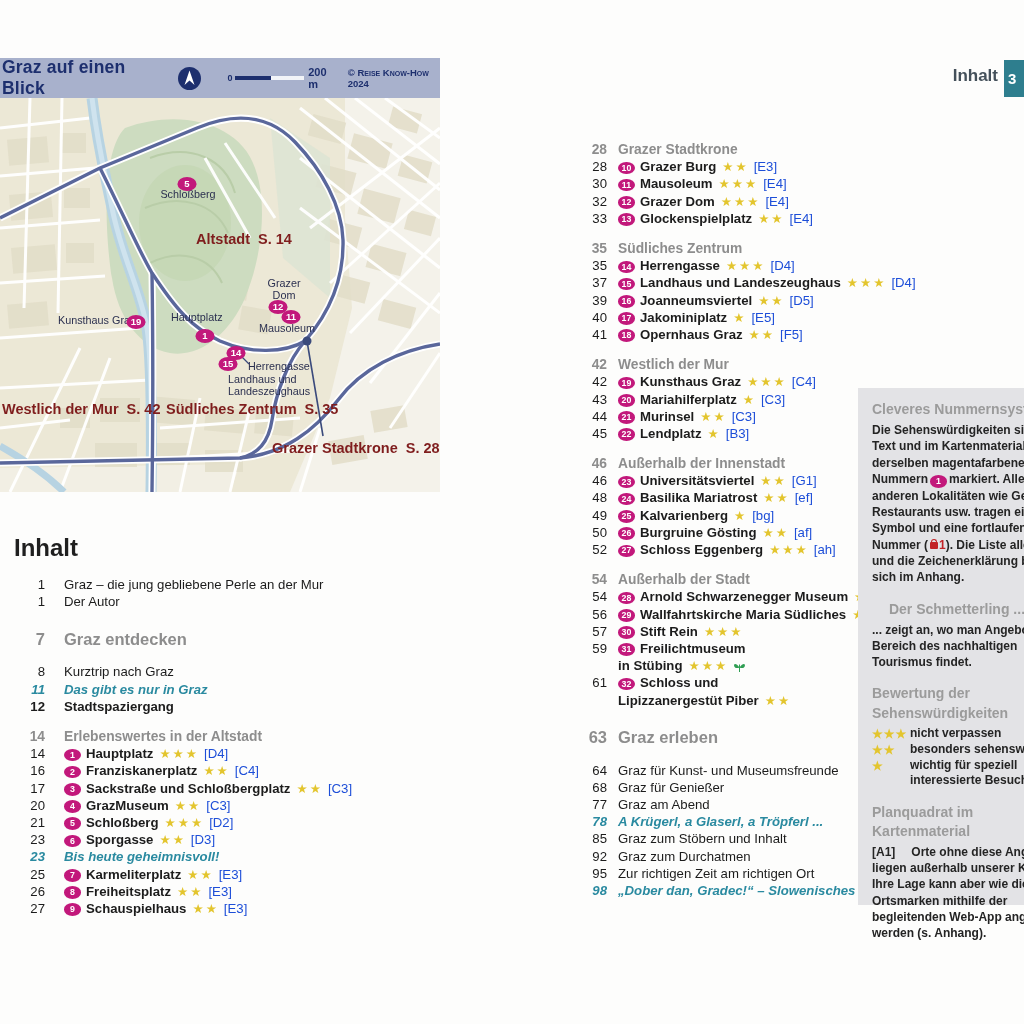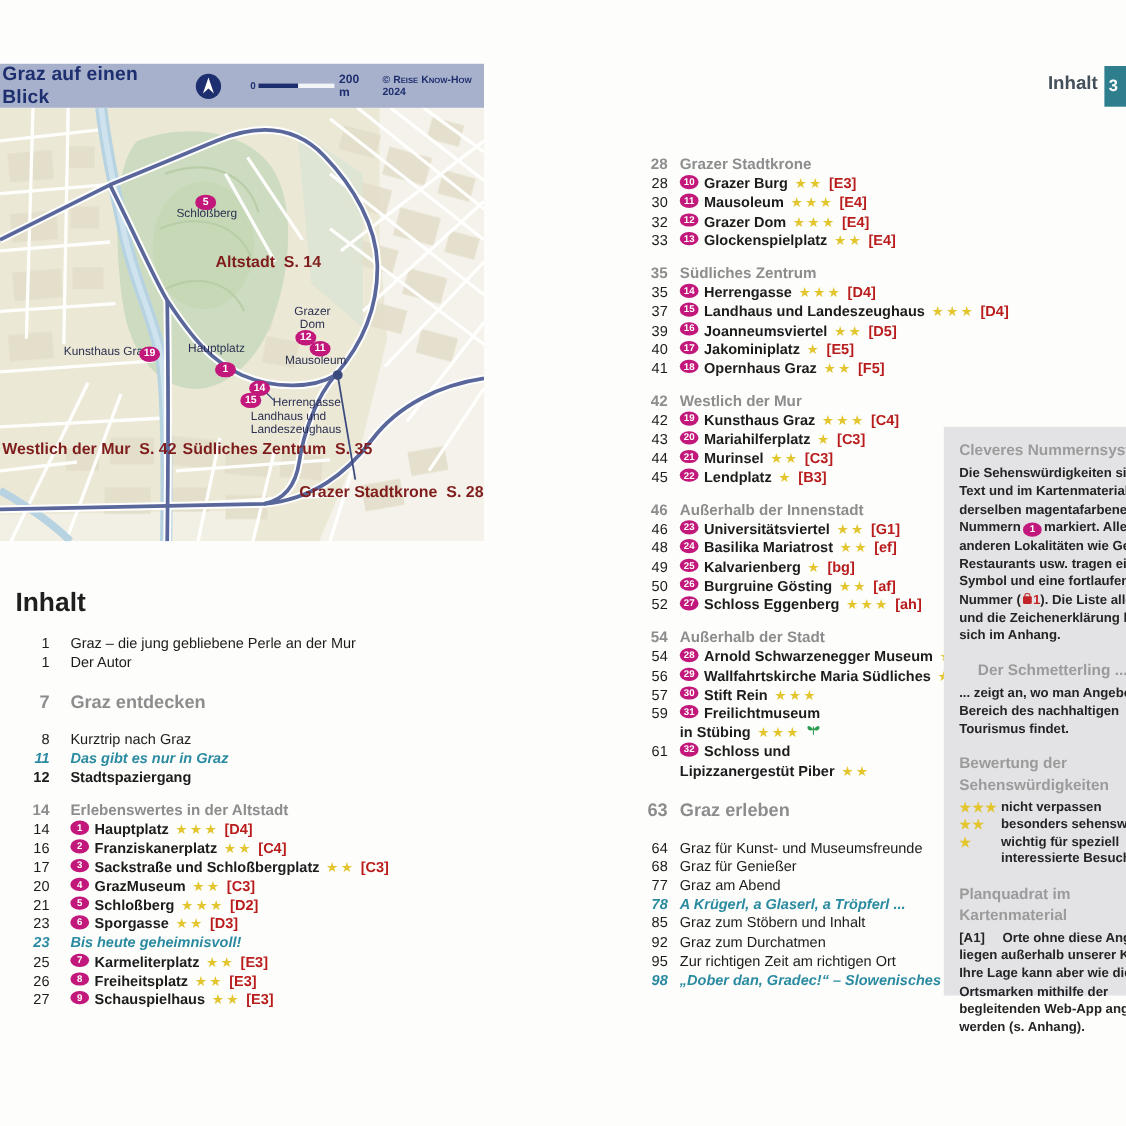--- a/index.html
+++ b/index.html
@@ -25,37 +25,37 @@
   .map-label.center{transform:translateX(-50%);text-align:center;}
   .region-label{position:absolute;font-size:14.5px;font-weight:700;color:#7f1d1d;white-space:pre;}
   .map-badge{position:absolute;transform:translate(-50%,-50%);}
 
   
   .badge{background:#c2187b;color:#fff;border-radius:50%;min-width:17px;height:12.5px;
     display:inline-flex;align-items:center;justify-content:center;
     font-size:8.8px;font-weight:700;padding:0 2px;line-height:1;}
   .map-badge .badge{min-width:19px;height:13.5px;font-size:9.5px;}
   .stars{color:#e3c52e;font-size:12.5px;letter-spacing:2px;margin-left:1px;white-space:nowrap;}
-  .ref{font-weight:700;color:#b91c1c;}
+  .ref{font-weight:400;color:#1d4ed8;}
 
   
   .hdr-right-label{position:absolute;left:900px;top:66px;width:98px;text-align:right;
     font-size:17px;font-weight:700;color:#44505a;}
   .hdr-tab{position:absolute;left:1004px;top:60px;width:26px;height:37px;background:#2e7e8e;
     color:#fff;font-weight:700;font-size:15px;display:flex;align-items:center;padding-left:4px;}
 
   
   .toc{position:absolute;font-size:13.2px;color:#1c1c1c;}
   #toc-left{left:14px;top:534px;width:500px;}
   #toc-right{left:585px;top:128px;width:300px;}
   .toc-heading{font-size:24px;font-weight:700;color:#1f1f1f;margin-bottom:14px;}
   .toc-row{display:flex;align-items:center;height:17.2px;white-space:nowrap;}
   .toc-row .pg{flex:0 0 31px;text-align:right;margin-right:19px;}
   #toc-right .toc-row .pg{flex-basis:22px;margin-right:11px;}
-  .row-body{display:flex;align-items:flex-start;gap:5px;}
+  .row-body{display:flex;align-items:flex-end;gap:5px;}
   .toc-row .lab{font-weight:700;}
   .style-plain .lab{font-weight:400;}
   .style-bold .lab,.style-bold .pg{font-weight:700;}
   .style-teal{color:#2a8aa0;font-style:italic;}
   .style-teal .lab,.style-teal .pg{font-weight:700;color:#2a8aa0;}
   .style-section{color:#8d8d8d;margin-top:13px;}
   .style-section .pg,.style-section .lab{font-weight:700;color:#8d8d8d;font-size:13.8px;}
   .style-section-big{color:#8d8d8d;margin-top:17px;margin-bottom:12px;height:24px;}
   .style-section-big .pg,.style-section-big .lab{font-weight:700;color:#8d8d8d;font-size:16.5px;}
   .bfly{display:inline-flex;width:13px;height:11px;}

